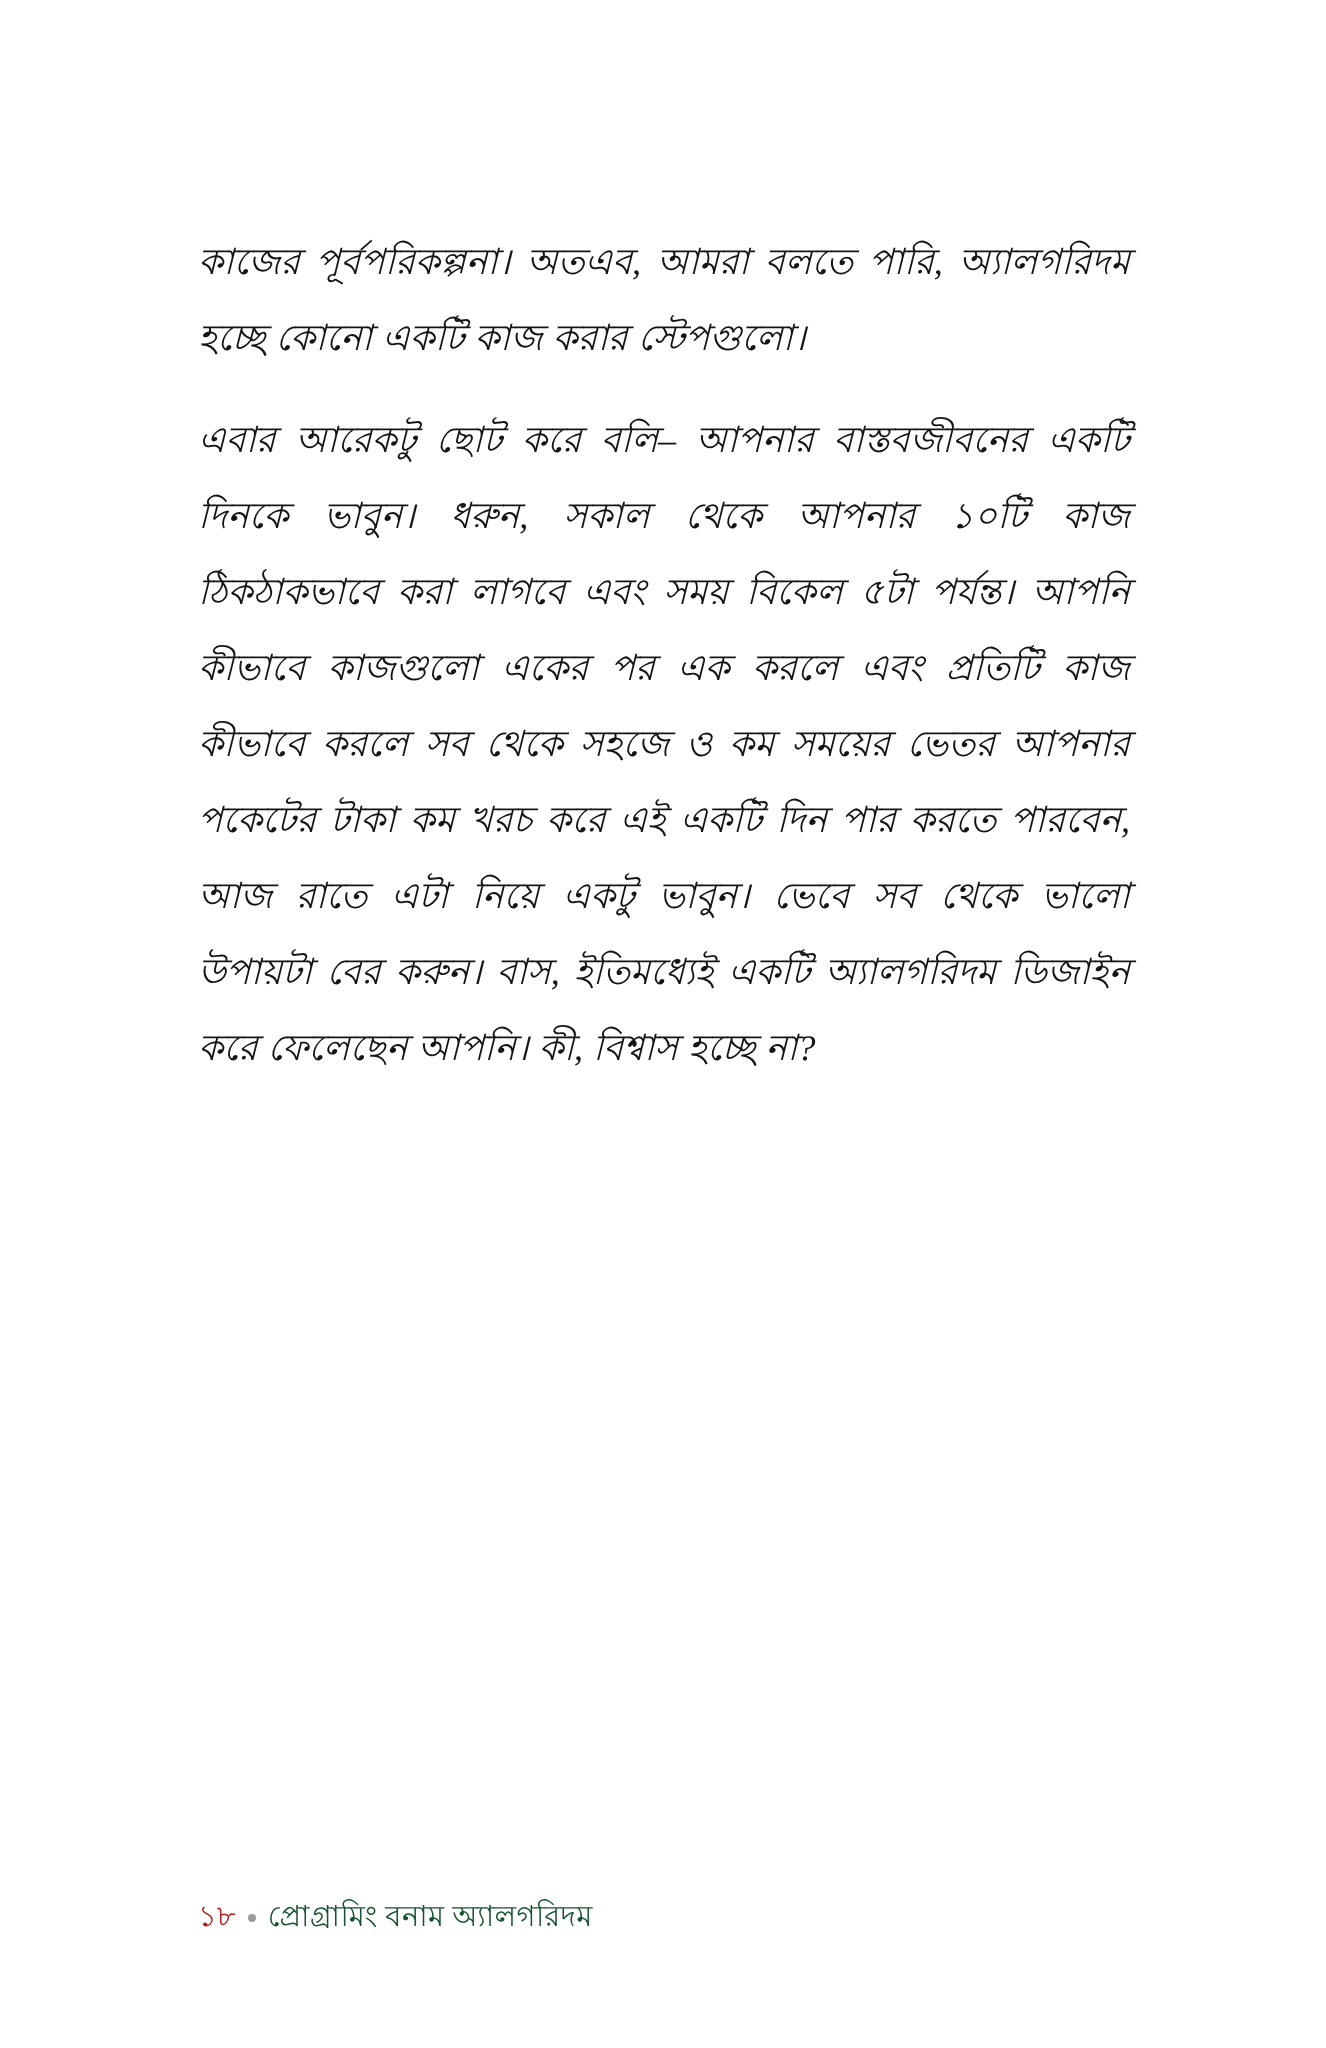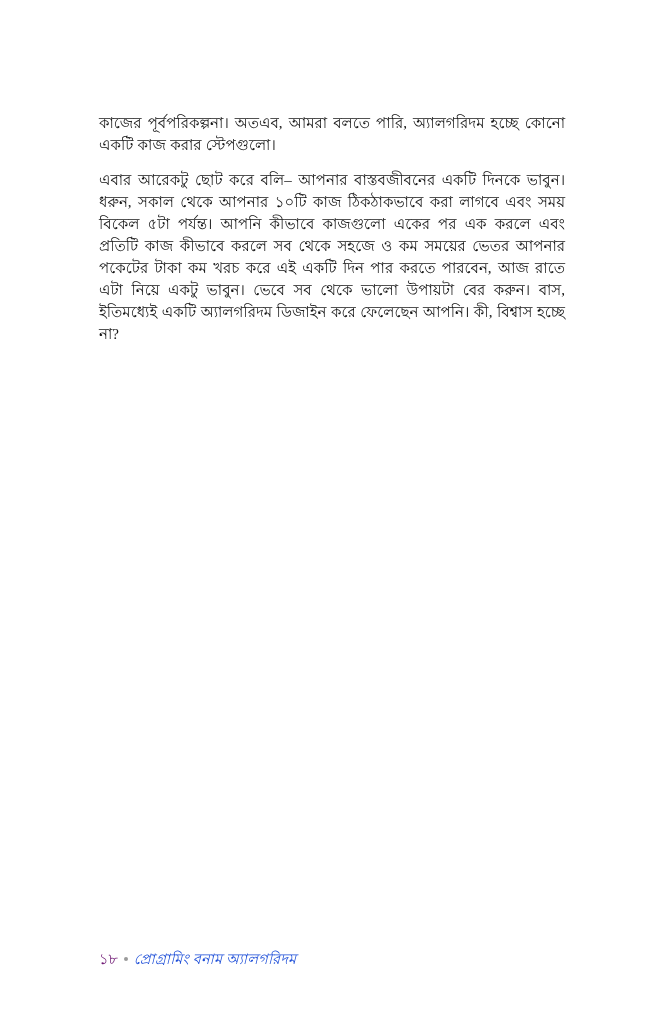--- a/index.html
+++ b/index.html
@@ -30,27 +30,28 @@
   .text-column {
     position: absolute;
     left: 99px;
     top: 112px;
     width: 466px;
   }
 
   .para {
     margin: 0 0 13px 0;
     padding: 0;
-    font-size: 15px;
-    line-height: 22px;
+    font-size: 18px;
+    line-height: 38px;
     text-align: justify;
     text-justify: inter-word;
     word-spacing: 0.5px;
     color: #141414;
     font-family: "Liberation Serif", "DejaVu Serif", serif;
+    font-style: italic;
   }
 
   .para:last-child {
     margin-bottom: 0;
   }
 
   
   .para.continues {
     text-align-last: justify;
   }
@@ -63,36 +64,35 @@
     display: flex;
     align-items: center;
     gap: 6px;
     color: #9a9a9a;
     font-size: 14.5px;
     line-height: 20px;
     font-family: "Liberation Serif", "DejaVu Serif", serif;
   }
 
   .footer .page-number {
-    color: #701a75;
+    color: #b91c1c;
   }
 
   .footer .dot {
     display: inline-block;
     width: 4px;
     height: 4px;
     border-radius: 50%;
     background: #9a9a9a;
     flex: 0 0 auto;
   }
 
   .footer .running-title {
-    color: #1d4ed8;
+    color: #14532d;
     letter-spacing: 0.2px;
-    font-style: italic;
   }
 </style>
 </head>
 <body>
 
 <div class="page">
 
   <div class="text-column">
     <p class="para">কাজের পূর্বপরিকল্পনা। অতএব, আমরা বলতে পারি, অ্যালগরিদম হচ্ছে কোনো একটি কাজ করার স্টেপগুলো।</p>
     <p class="para">এবার আরেকটু ছোট করে বলি– আপনার বাস্তবজীবনের একটি দিনকে ভাবুন। ধরুন, সকাল থেকে আপনার ১০টি কাজ ঠিকঠাকভাবে করা লাগবে এবং সময় বিকেল ৫টা পর্যন্ত। আপনি কীভাবে কাজগুলো একের পর এক করলে এবং প্রতিটি কাজ কীভাবে করলে সব থেকে সহজে ও কম সময়ের ভেতর আপনার পকেটের টাকা কম খরচ করে এই একটি দিন পার করতে পারবেন, আজ রাতে এটা নিয়ে একটু ভাবুন। ভেবে সব থেকে ভালো উপায়টা বের করুন। বাস, ইতিমধ্যেই একটি অ্যালগরিদম ডিজাইন করে ফেলেছেন আপনি। কী, বিশ্বাস হচ্ছে না?</p>

